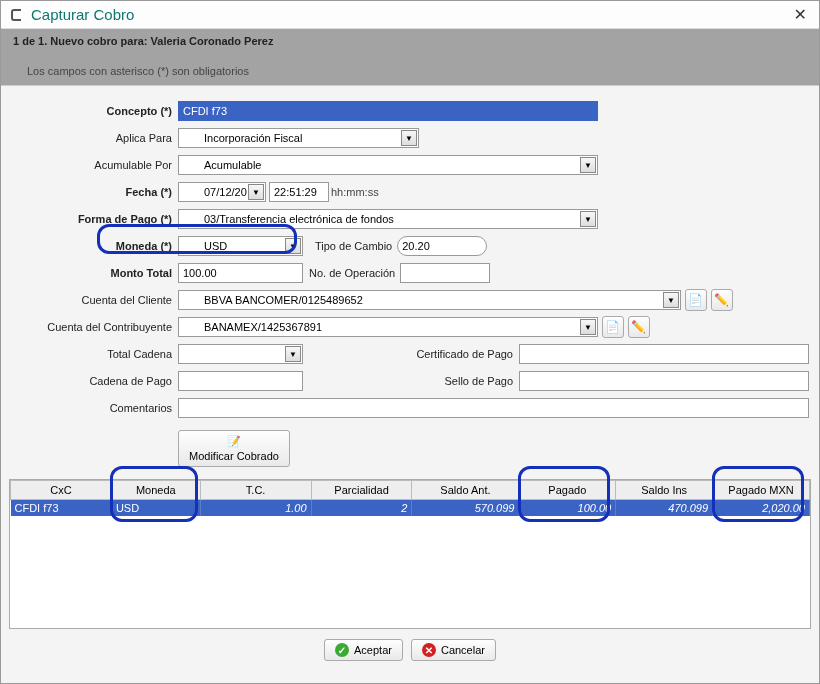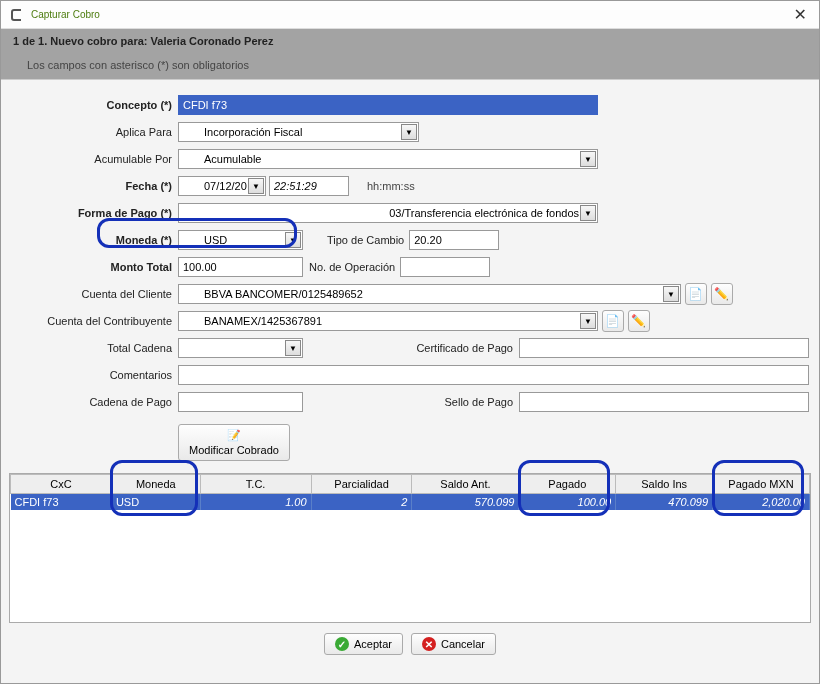--- a/index.html
+++ b/index.html
@@ -22,29 +22,29 @@
 }
 .titlebar {
   display: flex;
   align-items: center;
   height: 28px;
   padding: 0 8px;
   background: #fdfdfd;
   border-bottom: 1px solid #ddd;
 }
 .app-icon { width: 16px; height: 16px; margin-right: 6px; color: #555; }
-.titlebar .title { flex: 1; font-size: 10px; color: #4d7c0f; }
+.titlebar .title { flex: 1; font-size: 15px; color: #0f766e; }
 .close-icon { font-size: 16px; color: #333; cursor: pointer; padding: 0 4px; }
 .header {
   background: #a3a3a3;
   padding: 6px 12px 8px 12px;
   border-bottom: 1px solid #ccc;
 }
 .header .main-line { font-weight: bold; color: #222; }
-.header .sub-line { color: #444; margin-top: 12px; padding-left: 14px; }
+.header .sub-line { color: #444; margin-top: 18px; padding-left: 14px; }
 .form {
   padding: 14px 10px 6px 10px;
 }
 .row {
   display: flex;
   align-items: center;
   margin-bottom: 5px;
   min-height: 22px;
 }
 .lbl {
@@ -199,40 +199,40 @@
           <span class="caret">▼</span>
         </div>
     </div>
 
     <div class="row">
       <span class="lbl bold">Fecha (*)</span>
       <div class="combo">
           <input type="text" style="width: 88px;" value="07/12/2022">
           <span class="caret">▼</span>
         </div>
-      <input type="text" style="width: 80px; margin-left: 3px; font-style: italic;" value="22:51:29">
-      <span style="margin-left:18px;color:#444">hh:mm:ss</span>
+      <input type="text" style="width: 60px; margin-left: 3px;" value="22:51:29">
+      <span style="margin-left:2px;color:#444">hh:mm:ss</span>
     </div>
 
     <div class="row">
       <span class="lbl bold">Forma de Pago (*)</span>
       <div class="combo">
-          <input type="text" style="width: 420px; text-align: right;" value="03/Transferencia electrónica de fondos">
+          <input type="text" style="width: 420px;" value="03/Transferencia electrónica de fondos">
           <span class="caret">▼</span>
         </div>
     </div>
 
     <div class="row">
       <span class="lbl bold">Moneda (*)</span>
       <div class="combo">
           <input type="text" style="width: 125px;" value="USD">
           <span class="caret">▼</span>
         </div>
-      <span style="margin-left:24px;text-align:center;color:#222">Tipo de Cambio</span>
-      <input type="text" style="width: 90px; margin-left: 5px;" value="20.20">
+      <span style="margin-left:12px;text-align:center;color:#222">Tipo de Cambio</span>
+      <input type="text" style="width: 90px; margin-left: 5px; border-radius: 10px;" value="20.20">
     </div>
 
     <div class="row">
       <span class="lbl bold">Monto Total</span>
       <input type="text" style="width: 125px;" value="100.00">
       <span style="margin-left:6px;color:#222">No. de Operación</span>
       <input type="text" style="width: 90px; margin-left: 5px;" value="">
     </div>
 
     <div class="row">
@@ -259,29 +259,29 @@
       <span class="lbl">Total Cadena</span>
       <div class="combo">
           <input type="text" style="width: 125px;" value="">
           <span class="caret">▼</span>
         </div>
       <span style="flex:1;text-align:right;margin-right:6px;color:#222">Certificado de Pago</span>
       <input type="text" class="readonly" style="width: 290px;" value="">
     </div>
 
     <div class="row">
-      <span class="lbl">Comentarios</span>
-      <input type="text" style="flex: 1 1 0%;" value="">
-    </div>
-
-    <div class="row">
       <span class="lbl">Cadena de Pago</span>
       <input type="text" class="readonly" style="width: 125px;" value="">
       <span style="flex:1;text-align:right;margin-right:6px;color:#222">Sello de Pago</span>
       <input type="text" class="readonly" style="width: 290px;" value="">
+    </div>
+
+    <div class="row">
+      <span class="lbl">Comentarios</span>
+      <input type="text" style="flex: 1 1 0%;" value="">
     </div>
 
     <div class="modify-btn">
       <span>📝</span>
       <span>Modificar Cobrado</span>
     </div>
 
     
     <div class="hl" style="left:96px;top:138px;width:200px;height:30px;"></div>
   </div>

